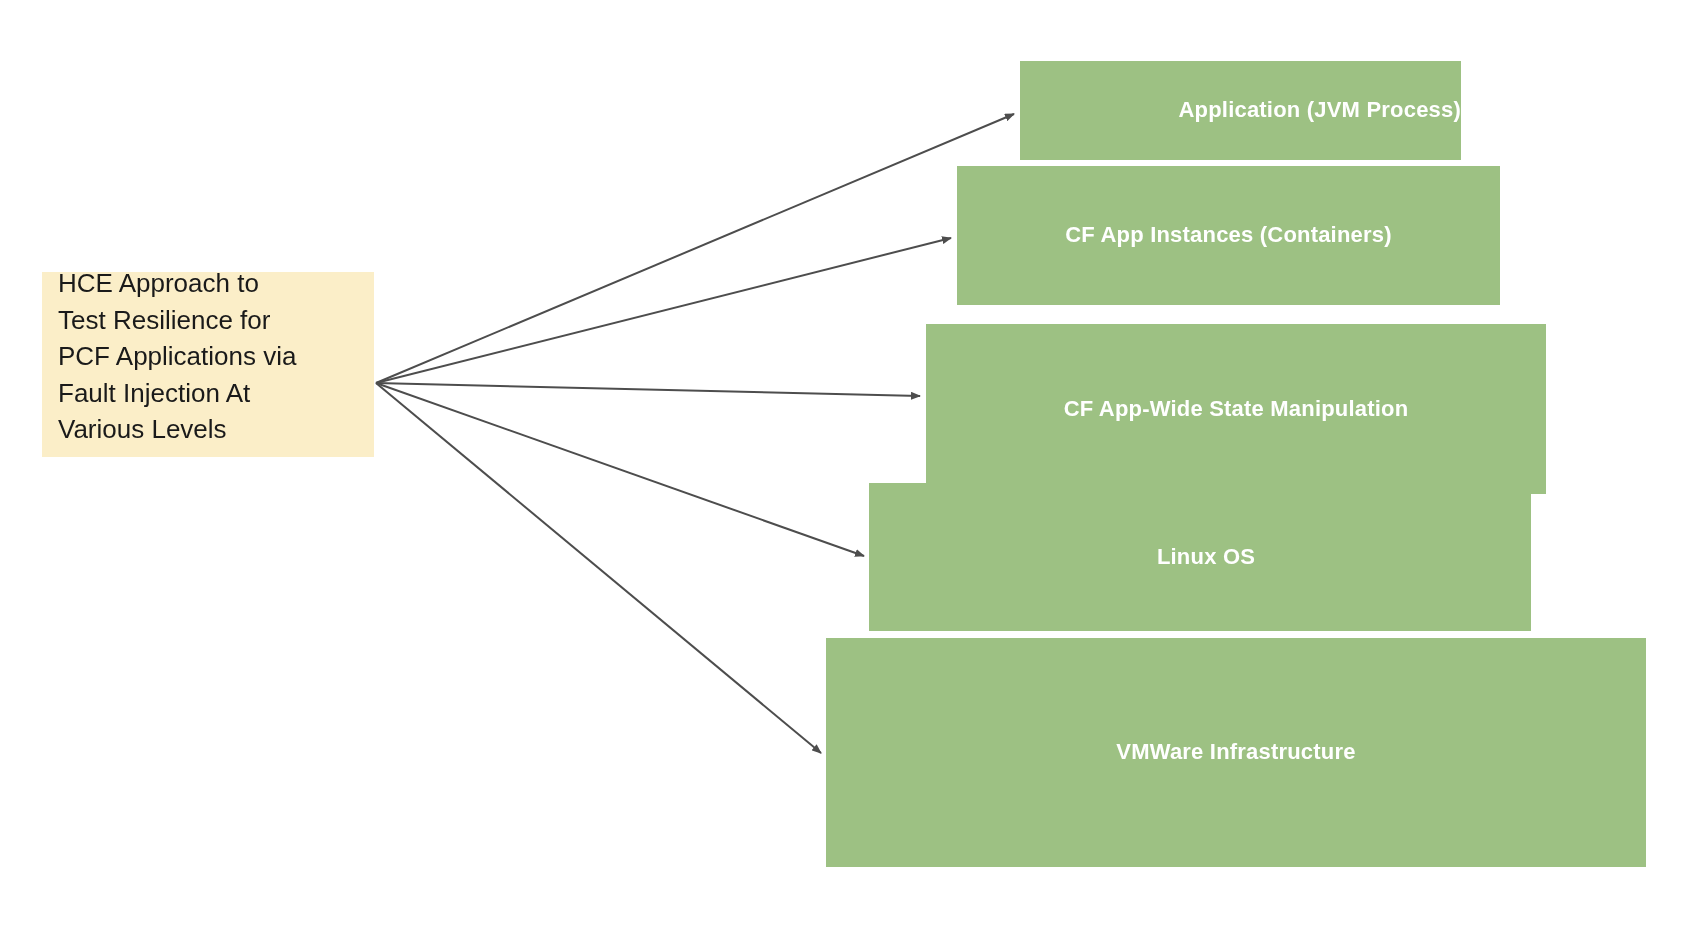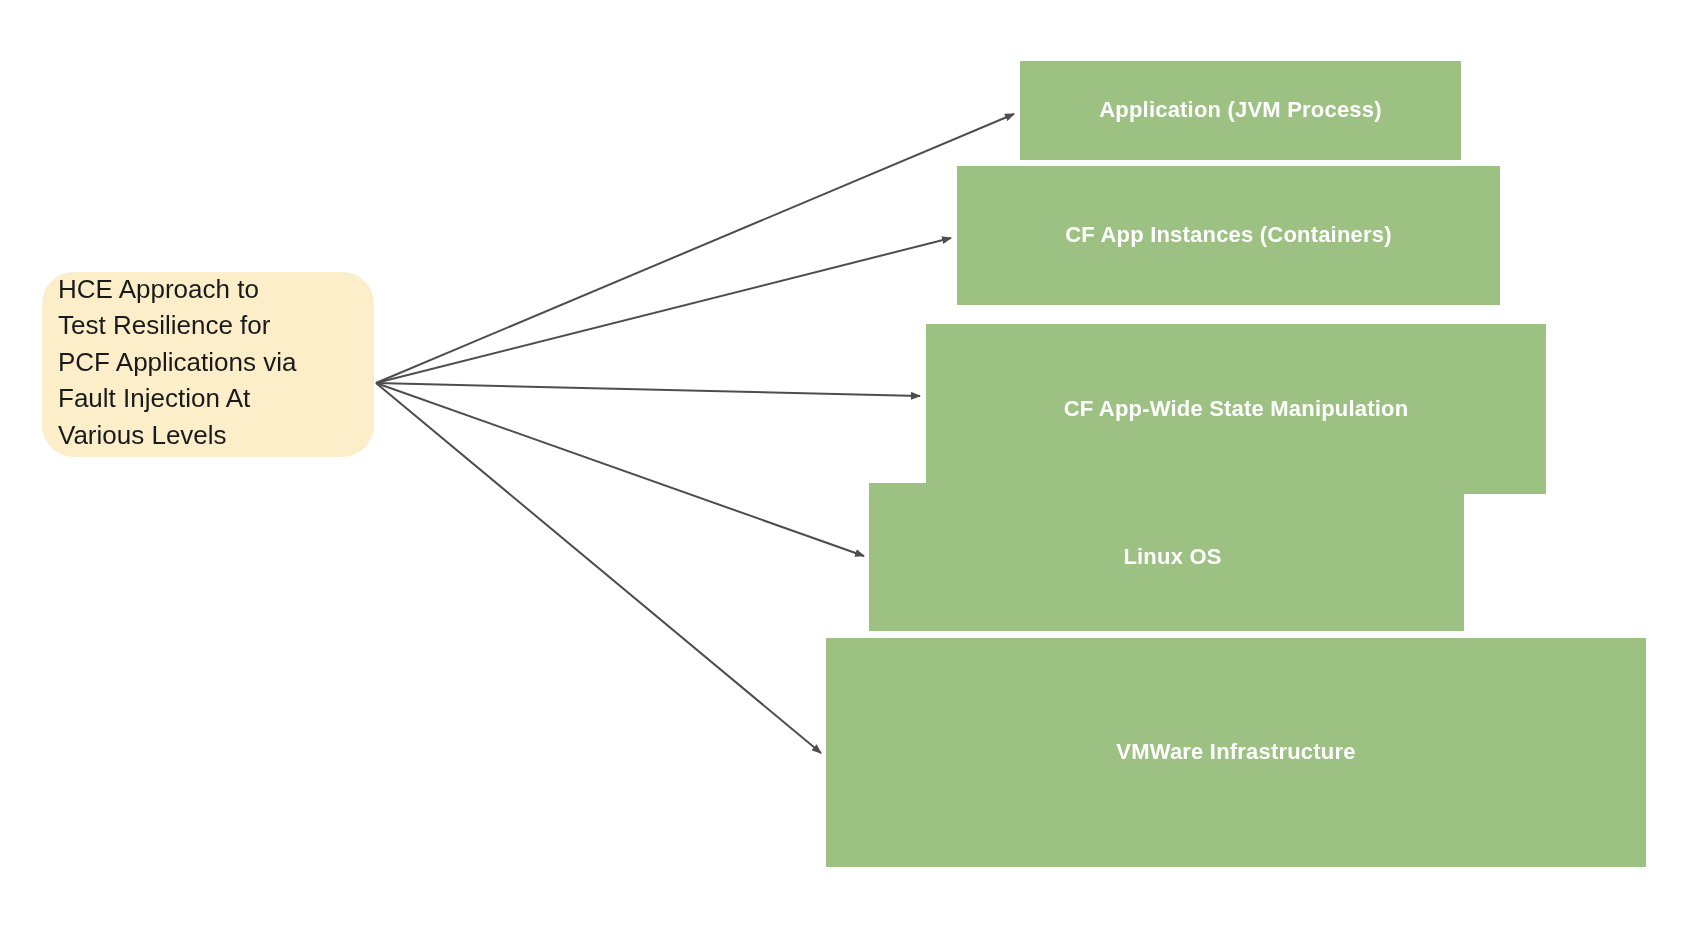--- a/index.html
+++ b/index.html
@@ -26,24 +26,23 @@
     top: 0;
     width: 1695px;
     height: 926px;
     pointer-events: none;
   }
   .note-box {
     position: absolute;
     box-sizing: border-box;
     background: #fbeec8;
     display: flex;
-    align-items: flex-end;
+    align-items: center;
     justify-content: flex-start;
-    padding: 8px 14px 4px 16px;
-    border-radius: 32px;
+    padding: 8px 14px 24px 16px;
   }
   .note-text {
     font-family: "Liberation Sans", sans-serif;
     font-size: 26px;
     line-height: 36.5px;
     color: #1a1a1a;
     font-weight: 400;
     letter-spacing: 0px;
     white-space: pre-line;
   }
@@ -89,33 +88,33 @@
   </svg>
 
   <div class="note-box" id="note-box" style="left: 42px; top: 272px; width: 332px; height: 185px; background: rgb(251, 238, 200);">
     <span class="note-text" style="color: rgb(26, 26, 26);">HCE Approach to
 Test Resilience for
 PCF Applications via
 Fault Injection At
 Various Levels</span>
   </div>
 
-  <div class="layer-box align-center" style="left: 1020px; top: 61px; width: 441px; height: 99px; background: rgb(157, 193, 131);">
+  <div class="layer-box align-center" style="left: 1020px; top: 61px; width: 441px; height: 99px; background: rgb(157, 193, 131); justify-content: flex-end;">
     <span class="layer-label" style="color: rgb(255, 255, 255);">Application (JVM Process)</span>
   </div>
 
   <div class="layer-box align-center" style="left: 957px; top: 166px; width: 543px; height: 139px; background: rgb(157, 193, 131);">
     <span class="layer-label" style="color: rgb(255, 255, 255);">CF App Instances (Containers)</span>
   </div>
 
   <div class="layer-box align-center" style="left: 926px; top: 324px; width: 620px; height: 170px; background: rgb(157, 193, 131);">
     <span class="layer-label" style="color: rgb(255, 255, 255);">CF App-Wide State Manipulation</span>
   </div>
 
-  <div class="layer-box align-center" style="left: 869px; top: 483px; width: 595px; height: 148px; background: rgb(157, 193, 131); padding-left: 12px;">
+  <div class="layer-box align-center" style="left: 869px; top: 483px; width: 662px; height: 148px; background: rgb(157, 193, 131); padding-left: 12px;">
     <span class="layer-label" style="color: rgb(255, 255, 255);">Linux OS</span>
   </div>
 
   <div class="layer-box align-center" style="left: 826px; top: 638px; width: 820px; height: 229px; background: rgb(157, 193, 131);">
     <span class="layer-label" style="color: rgb(255, 255, 255);">VMWare Infrastructure</span>
   </div>
 
 </div>
 
 </body></html>

